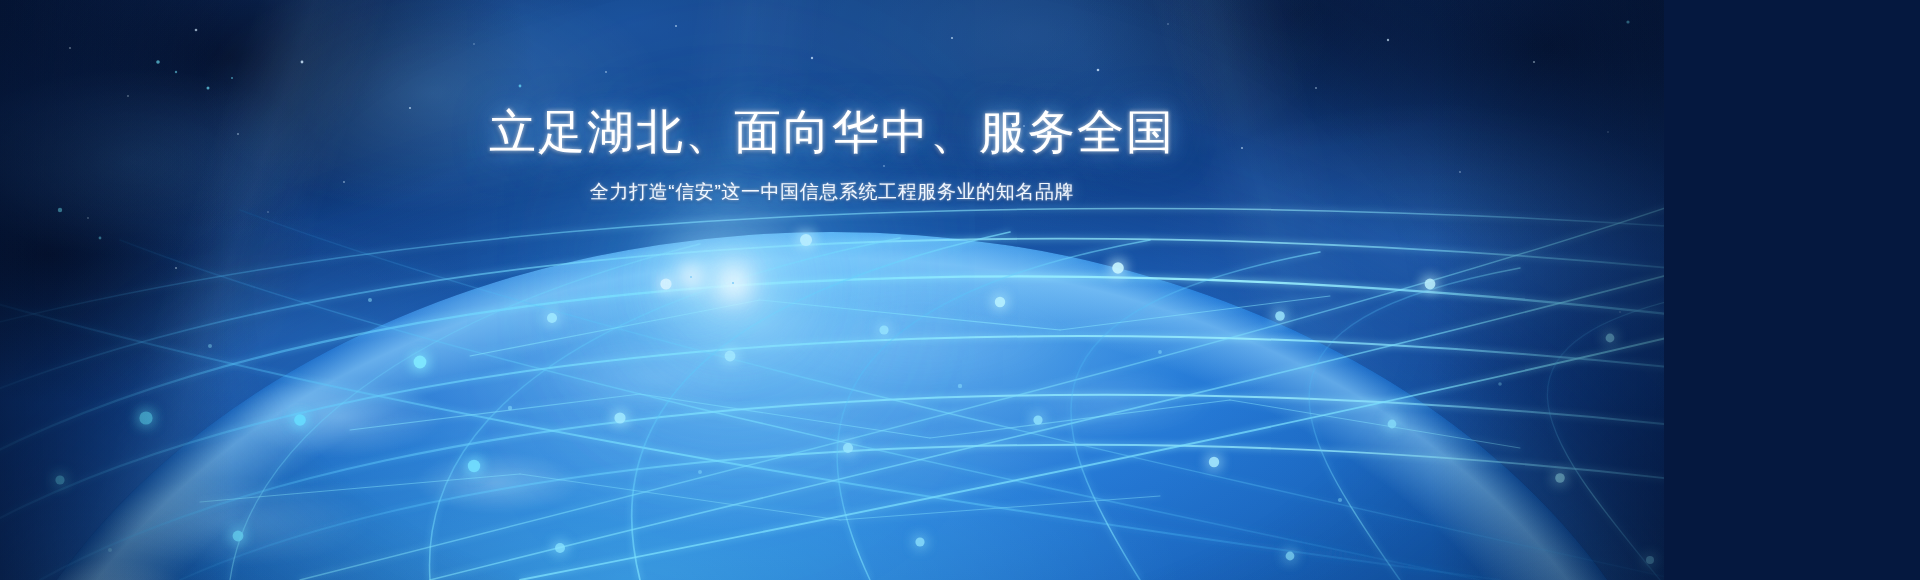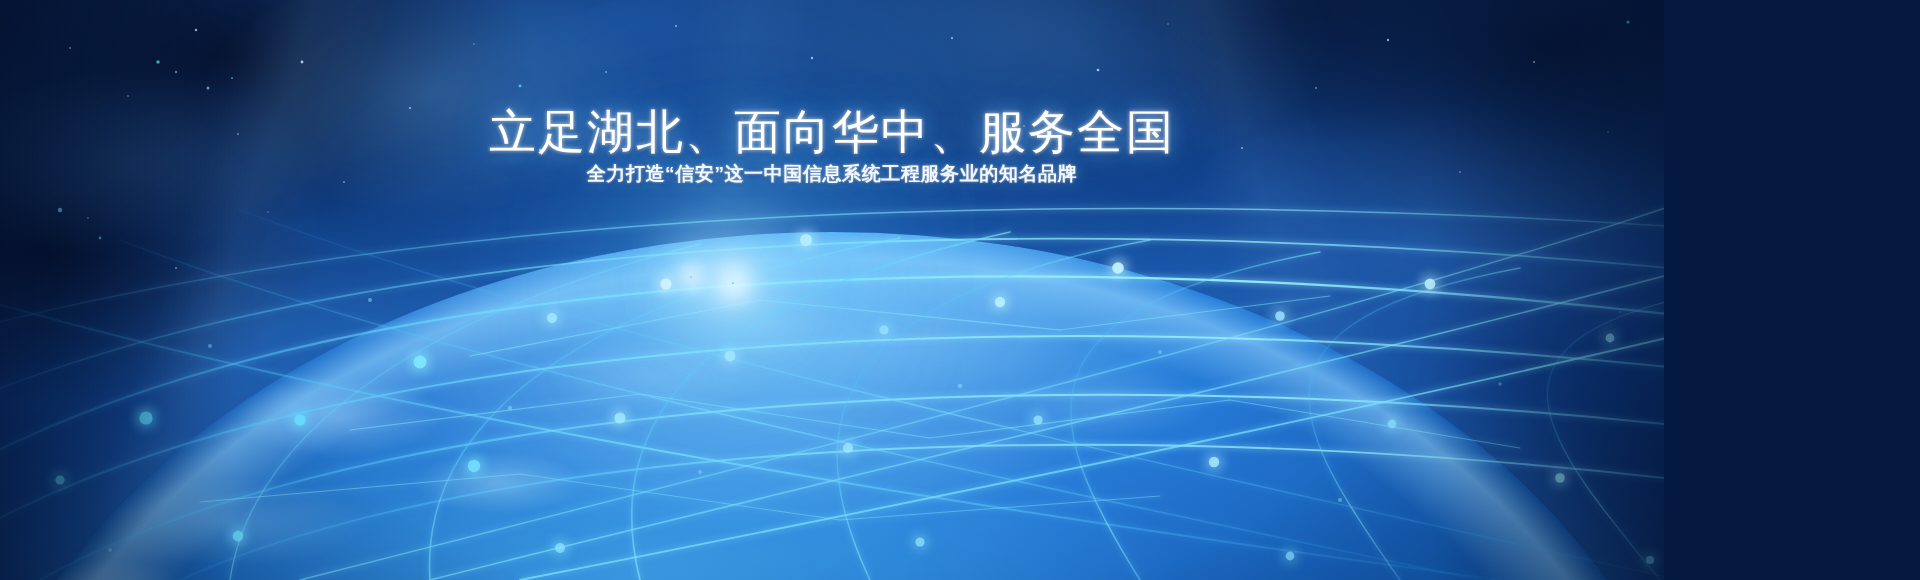--- a/index.html
+++ b/index.html
@@ -118,26 +118,26 @@
     letter-spacing:2px;
     color:#ffffff;
     font-weight:400;
     text-shadow:
       0 0 4px rgba(255,255,255,.75),
       0 0 18px rgba(140,205,255,.70),
       0 0 42px rgba(80,170,255,.55),
       0 2px 6px rgba(3,22,60,.65);
   }
   .subline{
-    margin-top:9px;
+    margin-top:27px;
     font-size:19px;
     line-height:1;
     letter-spacing:.6px;
     color:#f2f8ff;
-    font-weight:700;
+    font-weight:400;
     text-shadow:
       0 0 3px rgba(255,255,255,.6),
       0 0 14px rgba(130,200,255,.55),
       0 1px 4px rgba(3,22,60,.6);
   }
 
   
   .vignette{
     position:absolute; inset:0; pointer-events:none;
     background:

